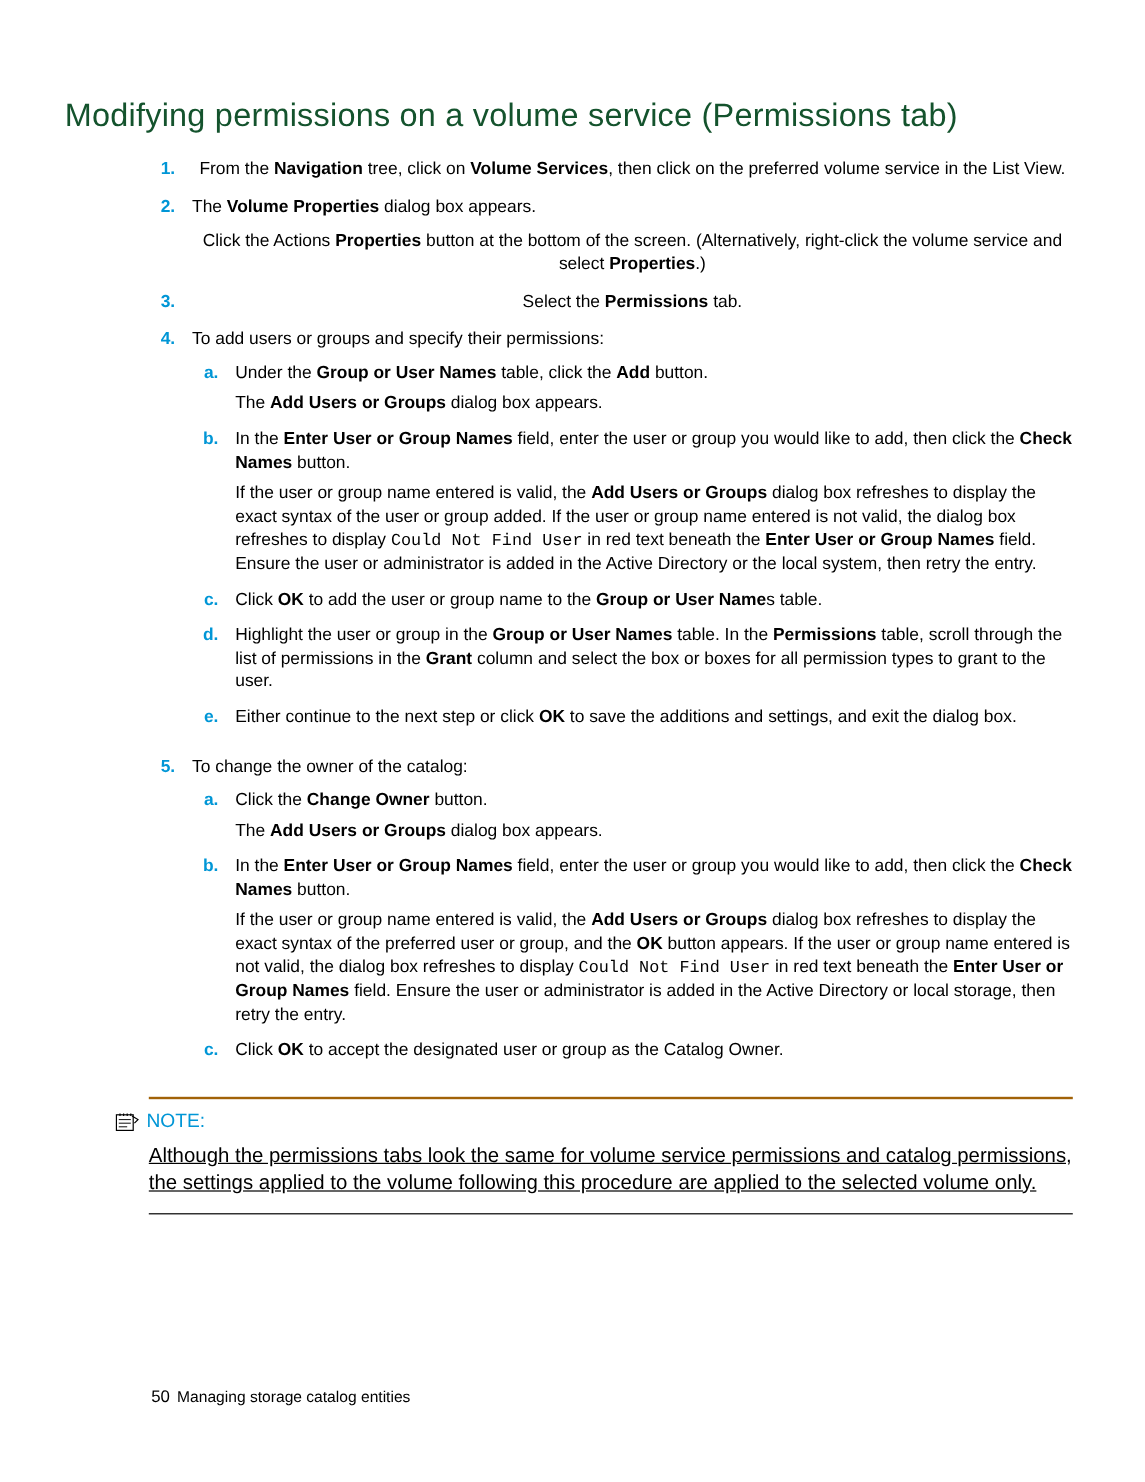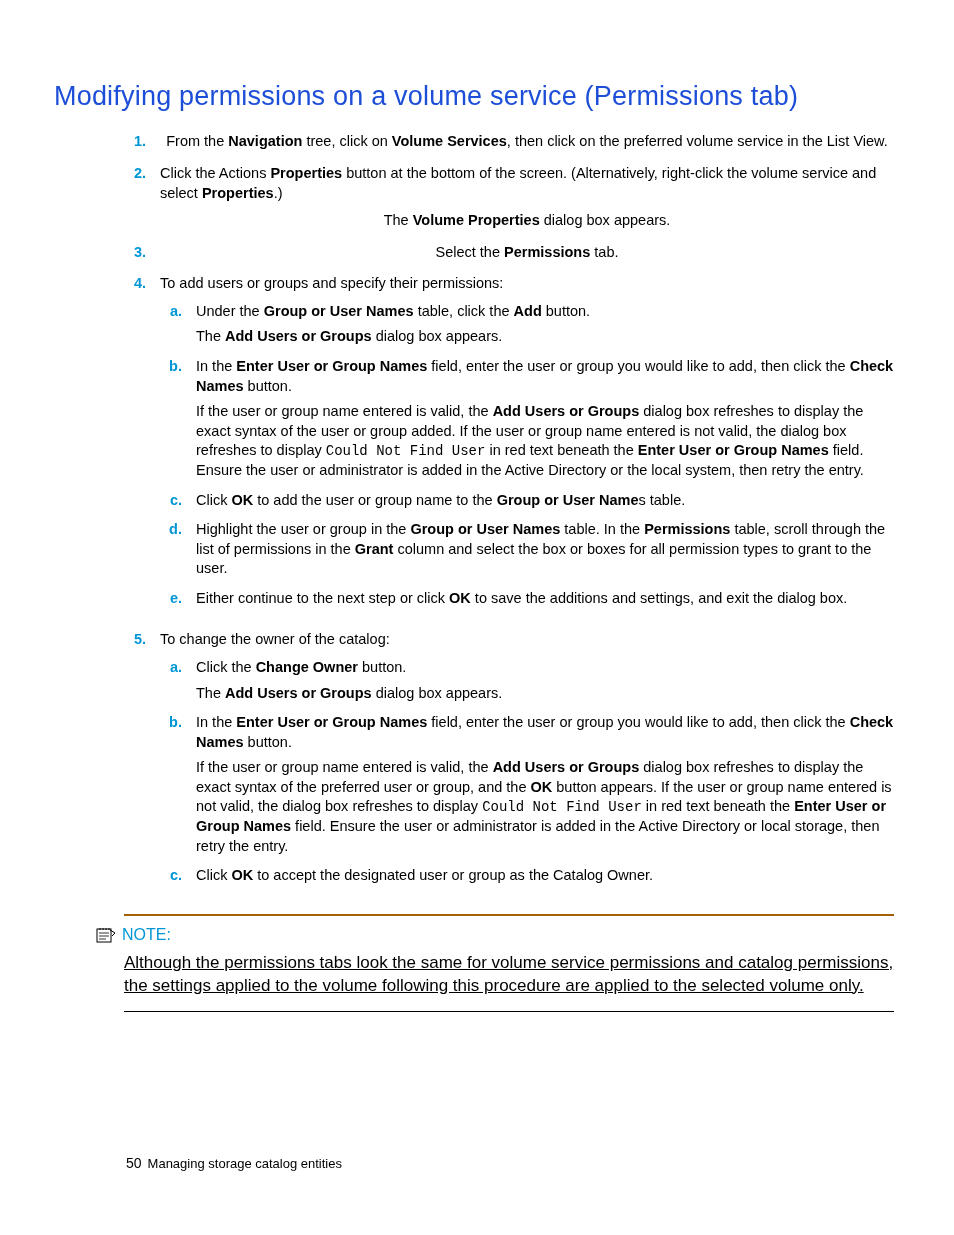--- a/index.html
+++ b/index.html
@@ -11,21 +11,21 @@
     color: #000;
     font-size: 14.5px;
     line-height: 1.35;
     position: relative;
     padding: 78px 60px 0 54px;
   }
   h1 {
     font-family: "Segoe UI Light", "Helvetica Neue", Arial, sans-serif;
     font-weight: 300;
     font-size: 27px;
-    color: #1d4ed8;
+    color: #14532d;
     margin-bottom: 18px;
     letter-spacing: 0.2px;
   }
   .content {
     margin-left: 70px;
   }
   .list1 { list-style: none; }
   .list1 > li {
     display: flex;
     margin-bottom: 12px;
@@ -114,24 +114,24 @@
         <p>
           <span>From the </span><b>Navigation</b><span> tree, click on </span><b>Volume Services</b><span>, then click on the preferred volume service in the List View.</span>
         </p>
       </div>
     </li>
 
     <li>
       <div class="marker1">2.</div>
       <div class="body1">
         <p>
+          <span>The </span><b>Volume Properties</b><span> dialog box appears.</span>
+        </p>
+        <p>
           <span>Click the Actions </span><b>Properties</b><span> button at the bottom of the screen. (Alternatively, right-click the volume service and select </span><b>Properties</b><span>.)</span>
-        </p>
-        <p>
-          <span>The </span><b>Volume Properties</b><span> dialog box appears.</span>
         </p>
       </div>
     </li>
 
     <li>
       <div class="marker1">3.</div>
       <div class="body1">
         <p>
           <span>Select the </span><b>Permissions</b><span> tab.</span>
         </p>

